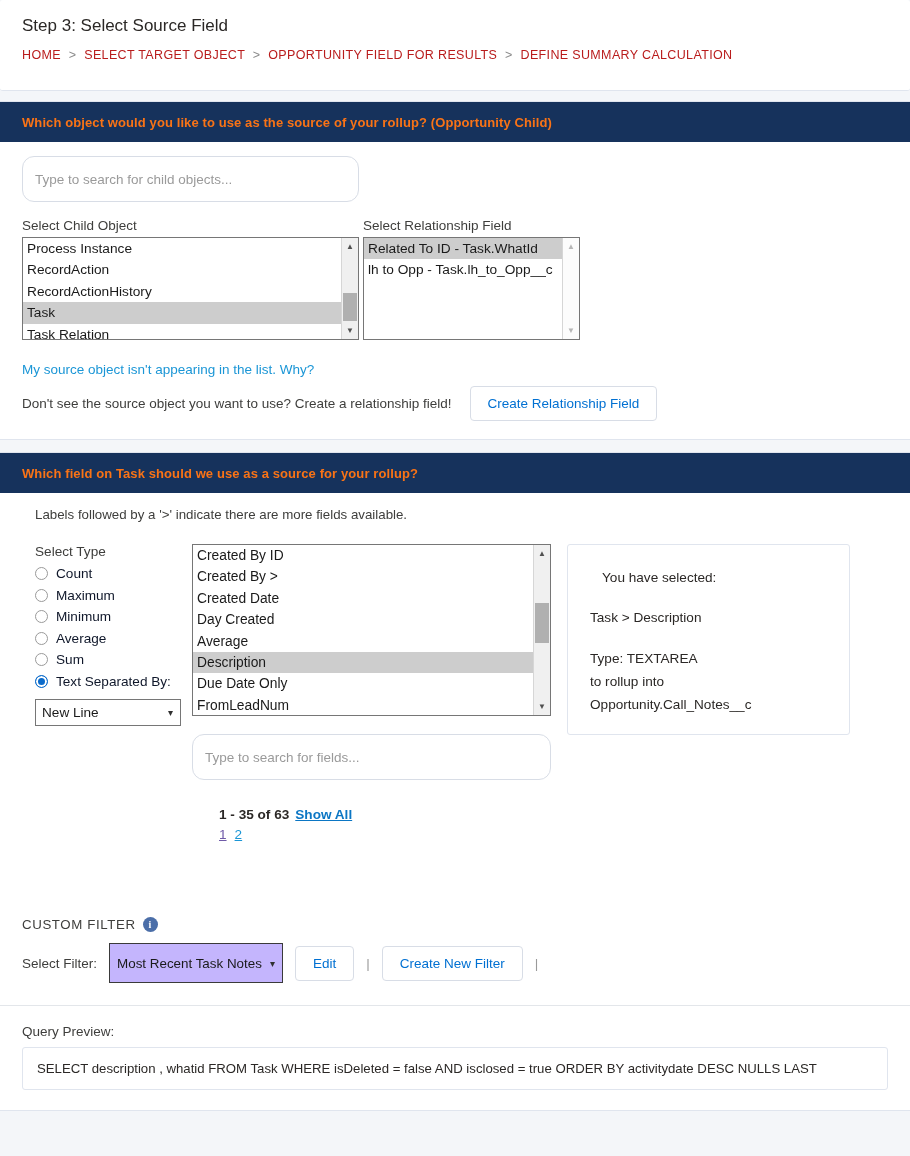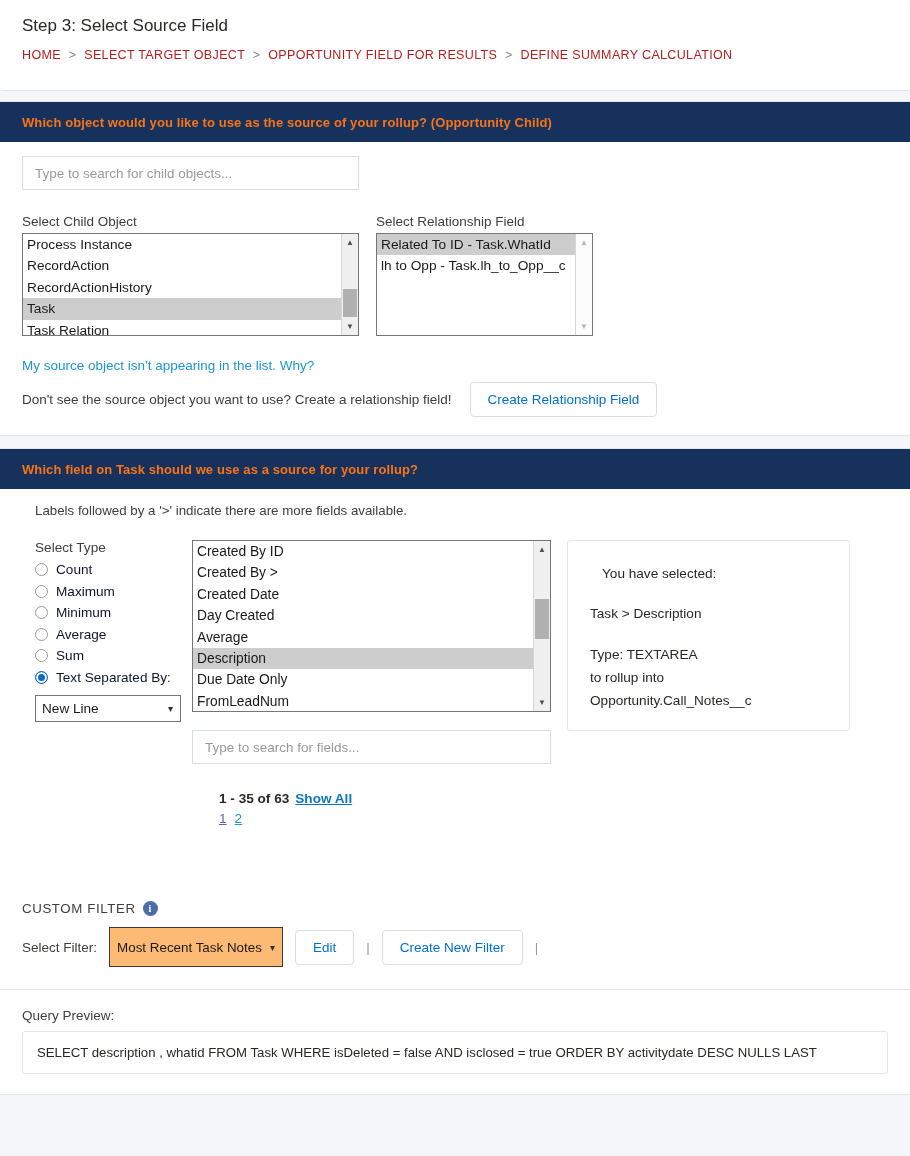--- a/index.html
+++ b/index.html
@@ -50,34 +50,34 @@
     font-size: 13px;
     font-weight: 600;
     padding: 13px 0 12px 22px;
     letter-spacing: .1px;
   }
   .section-body { padding: 14px 22px 18px 22px; }
 
   
   .search-input {
     width: 337px;
-    height: 34px;
+    height: 46px;
     border: 1px solid #d8dde6;
-    border-radius: 0;
+    border-radius: 12px;
     padding: 0 12px;
     font-size: 13.5px;
     color: #3e3e3c;
     font-family: "Liberation Sans", sans-serif;
     background: #fff;
     outline: none;
   }
   .search-input::placeholder { color: #9a9a9a; }
 
   
-  .lists-row { display: flex; gap: 17px; margin-top: 24px; }
+  .lists-row { display: flex; gap: 4px; margin-top: 16px; }
   .list-label {
     font-size: 13.5px;
     color: #3e3e3c;
     margin-bottom: 4px;
   }
   .listbox {
     border: 1px solid #767676;
     background: #fff;
     position: relative;
     overflow: hidden;
@@ -214,21 +214,21 @@
     font-family: "Liberation Serif", serif;
   }
   .cf-row {
     display: flex; align-items: center; gap: 12px;
     margin-top: 11px;
     font-size: 13.5px; color: #3e3e3c;
   }
   .cf-select {
     height: 40px;
     border: 1px solid #3a3a3a;
-    background: #fdba74;
+    background: #c4b5fd;
     font-size: 13.4px; color: #1a1a1a;
     display: flex; align-items: center; gap: 8px;
     padding: 0 7px;
   }
   .pipe { color: #9a9a9a; }
 
   .divider { height: 1px; background: #e3e6ea; margin-top: 22px; }
 
   
   .query-wrap { padding: 18px 22px 20px 22px; }

